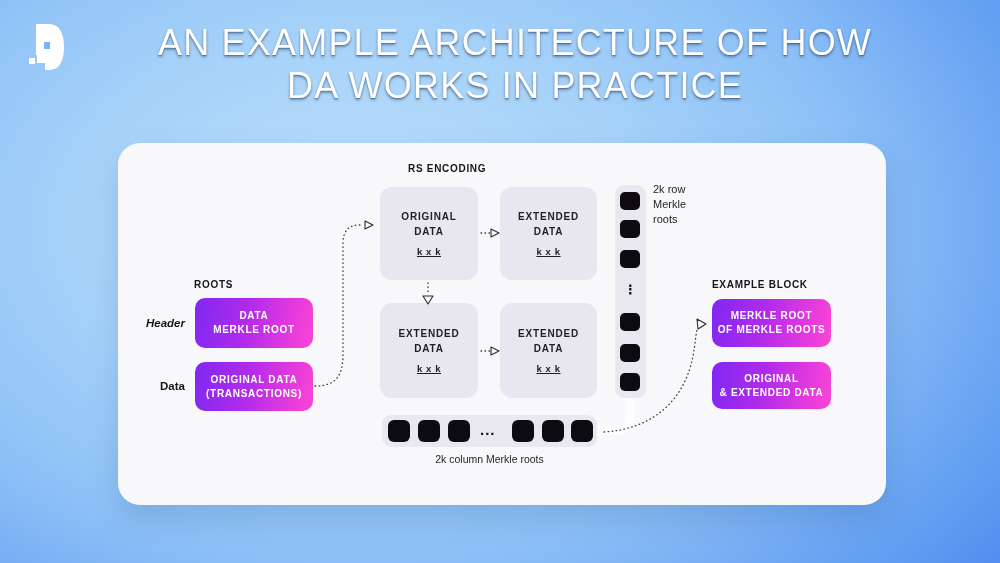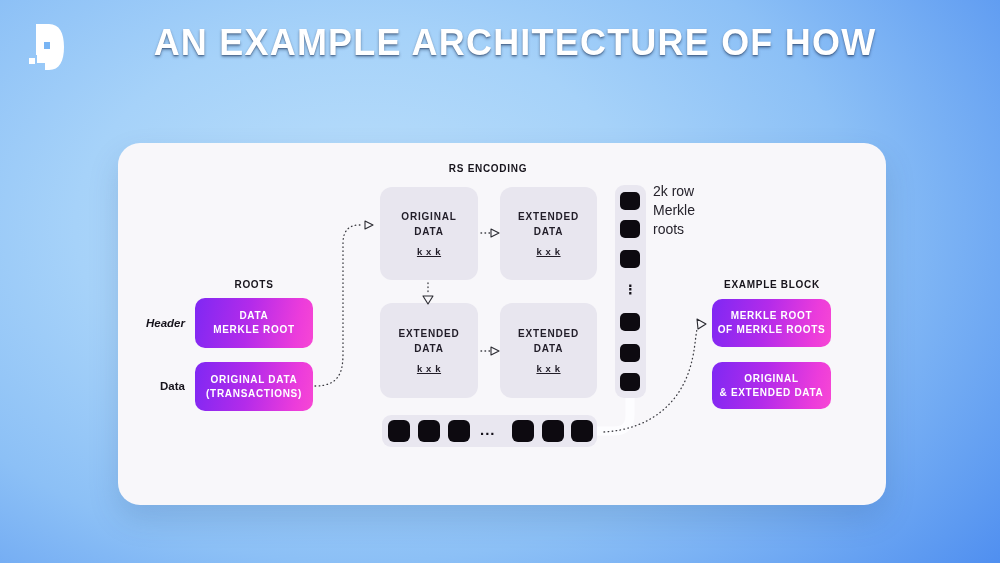--- a/index.html
+++ b/index.html
@@ -5,34 +5,34 @@
   html,body{margin:0;padding:0;background:#2f6fe0;}
   .stage{
     position:relative;width:1000px;height:563px;overflow:hidden;
     font-family:"Liberation Sans","DejaVu Sans",sans-serif;
     background:radial-gradient(95% 115% at 36% 40%, #bbdffb 0%, #a6d2f9 30%, #8cc0f6 52%, #5d9af1 78%, #3478ee 100%);
   }
   
   .brand-mark{position:absolute;left:23px;top:22px;width:44px;height:50px;}
   .title{
     position:absolute;left:65px;top:21px;width:900px;text-align:center;
-    color:#fff;font-weight:bold;font-size:36px;line-height:43px;letter-spacing:1.2px;
+    color:#fff;font-weight:normal;font-size:36px;line-height:43px;letter-spacing:1.2px;
     text-shadow:0 2px 3px rgba(25,45,80,.45), 0 1px 1px rgba(25,45,80,.35);
   }
   
   .card{
     position:absolute;left:118px;top:143px;width:768px;height:362px;
     background:#f8f7fa;border-radius:22px;
     box-shadow:0 14px 30px rgba(35,70,130,.18);
   }
   .layer{position:absolute;left:0;top:0;width:768px;height:362px;}
   .z1{z-index:1}.z3{z-index:3}
   .mini-label{
     position:absolute;font-size:10px;font-weight:bold;letter-spacing:.7px;
-    color:#17141c;text-align:center;white-space:nowrap;z-index:2;
+    color:#17141c;text-align:left;white-space:nowrap;z-index:2;
   }
   .side-label{
     position:absolute;font-size:11.5px;font-weight:bold;color:#17141c;
     text-align:right;width:62px;z-index:2;
   }
   .gbox{
     position:absolute;border-radius:10px;z-index:2;
     background:linear-gradient(100deg,#7f28f3 0%,#b32bea 45%,#ec3cdb 85%,#f747d4 100%);
     color:#fff;font-size:10px;font-weight:bold;letter-spacing:.7px;line-height:1.4;
     display:flex;align-items:center;justify-content:center;text-align:center;
@@ -45,40 +45,41 @@
   }
   .tile .t-name{font-size:10px;font-weight:bold;letter-spacing:.8px;line-height:1.45;white-space:pre-line;}
   .tile .t-dim{font-size:9.5px;font-weight:bold;letter-spacing:.6px;margin-top:7px;text-decoration:underline;}
   .strip-v{position:absolute;left:497px;top:42px;width:31px;height:213px;background:#e9e7f0;border-radius:9px;z-index:2;}
   .strip-h{position:absolute;left:264px;top:272px;width:215px;height:32px;background:#e9e7f0;border-radius:9px;z-index:2;}
   .sq{position:absolute;background:#0d0a10;z-index:2;}
   .sq-v{left:502px;width:20px;height:18px;border-radius:5px;}
   .sq-h{top:277px;width:22px;height:22px;border-radius:6px;}
   .ell-v{position:absolute;left:497px;width:31px;text-align:center;font-size:13px;font-weight:bold;color:#15121a;z-index:2;line-height:10px;}
   .ell-h{position:absolute;top:278px;font-size:15px;font-weight:bold;color:#15121a;z-index:2;letter-spacing:1px;}
-  .note{position:absolute;font-size:14px;color:#26232c;line-height:1.35;z-index:2;white-space:pre-line;}
+  .note{position:absolute;font-size:11px;color:#26232c;line-height:1.35;z-index:2;white-space:pre-line;}
   
   .footer-brand{
     position:absolute;right:15px;bottom:6px;display:flex;align-items:center;gap:6px;z-index:2;
     color:#fff;font-size:17.5px;font-weight:bold;letter-spacing:.2px;
   }
 </style>
 </head>
 <body>
 
 <div class="stage">
 
   <svg class="brand-mark" viewBox="0 0 44 50">
     <path d="M13 2 H26 C36.5 2 41 11 41 25 C41 39 36.5 48 26 48 H22 V41 H14 V33 H13 Z" fill="#ffffff"></path>
     <rect x="21" y="20" width="6" height="7" fill="#79b5f4"></rect>
     <rect x="6" y="36" width="6" height="6" fill="#ffffff"></rect>
   </svg>
 
   <div class="title">
     <div>AN EXAMPLE ARCHITECTURE OF HOW</div>
+    <div>DA WORKS IN PRACTICE</div>
   </div>
 
   <div class="card">
 
     <svg class="layer z1" viewBox="0 0 768 362">
       <path d="M 512 244 V 272 Q 512 288 496 288 H 466" fill="none" stroke="#fdfdff" stroke-width="9" stroke-linecap="round"></path>
     </svg>
 
     <div class="mini-label" style="left:290px;top:20px;width:160px;">RS ENCODING</div>
     <div class="mini-label" style="left:76px;top:136px;width:120px;">ROOTS</div>
@@ -125,20 +126,21 @@
 roots</div>
 
     <div class="strip-h"></div>
     <div class="sq sq-h" style="left:270px;"></div>
     <div class="sq sq-h" style="left:300px;"></div>
     <div class="sq sq-h" style="left:330px;"></div>
     <div class="ell-h" style="left:362px;">...</div>
     <div class="sq sq-h" style="left:394px;"></div>
     <div class="sq sq-h" style="left:424px;"></div>
     <div class="sq sq-h" style="left:453px;"></div>
+    <div class="note" style="left:264px;top:309px;width:215px;text-align:center;font-size:10.5px;">2k column Merkle roots</div>
 
     <div class="gbox" style="left:594px;top:156px;width:119px;height:48px;">MERKLE ROOT
 OF MERKLE ROOTS</div>
     <div class="gbox" style="left:594px;top:219px;width:119px;height:47px;">ORIGINAL
 &amp; EXTENDED DATA</div>
 
     <svg class="layer z3" viewBox="0 0 768 362">
       <g fill="none" stroke="#3a3a40" stroke-width="1.3" stroke-dasharray="0.6 3.4" stroke-linecap="round">
         <path d="M 197 243 C 222 243 225 228 225 210 L 225 100 C 225 88 231 82 241 82 L 245 82"></path>
         <path d="M 363 90 H 372"></path>

